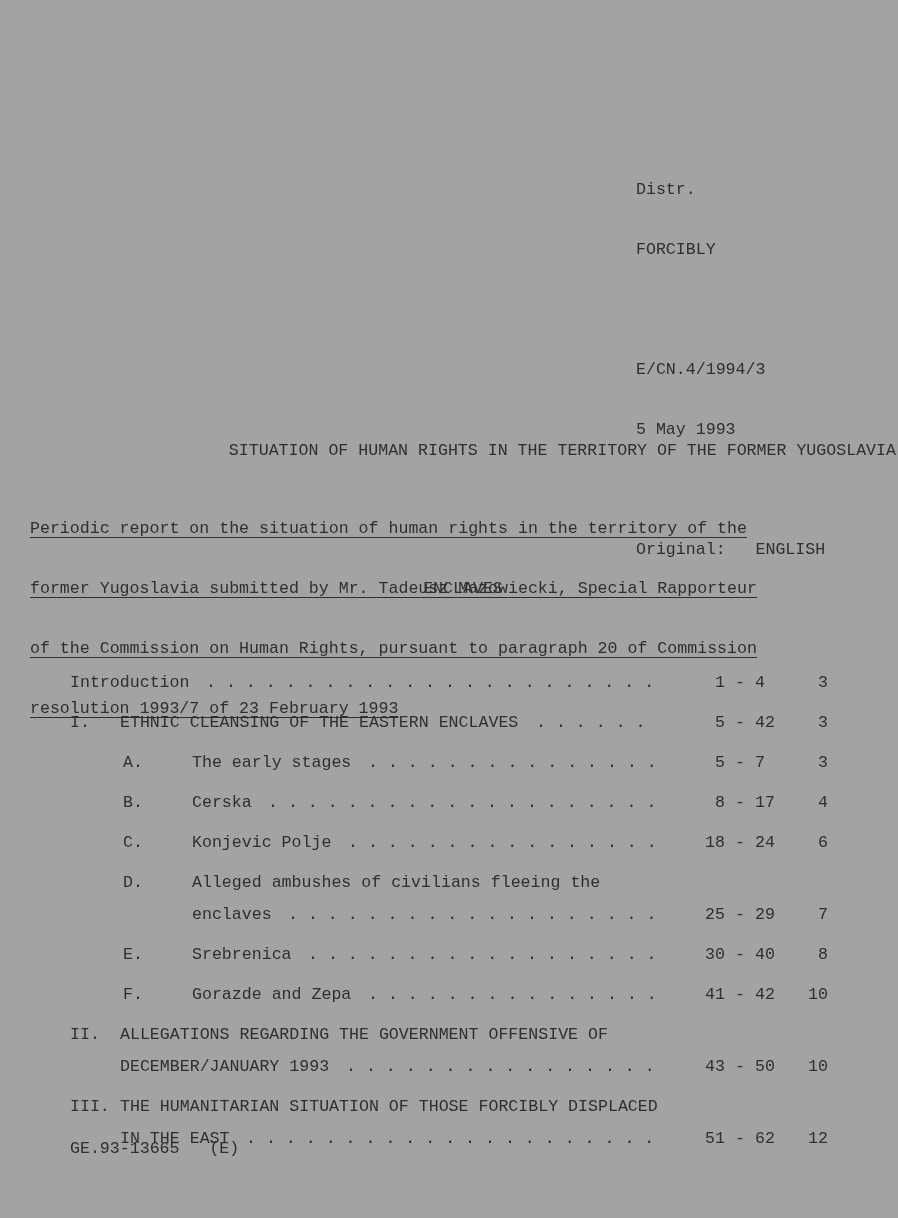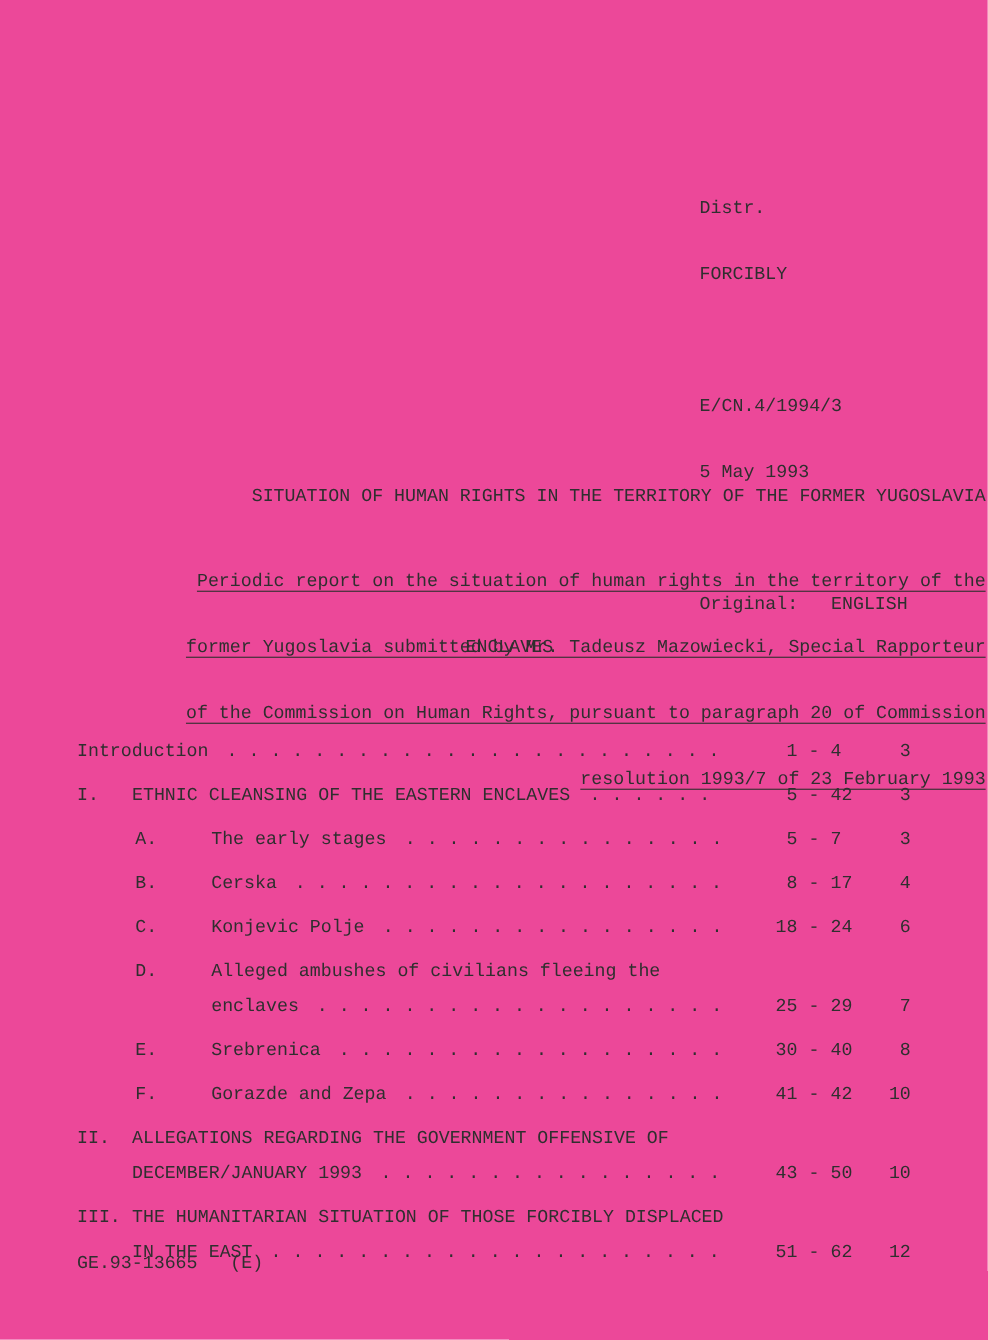--- a/index.html
+++ b/index.html
@@ -1,28 +1,28 @@
 <!DOCTYPE html>
 <html><head>
 <meta charset="utf-8">
 <style>
   html,body{margin:0;padding:0;background:#fdfdfe;}
   .page{
-    position:relative;width:898px;height:1218px;background:#ec4899;overflow:hidden;
+    position:relative;width:898px;height:1218px;background:#a3a3a3;overflow:hidden;
     font-family:"Liberation Mono","DejaVu Sans Mono",monospace;
     font-size:16.6px;line-height:20px;color:#2f2f2f;
   }
   .page *{white-space:pre;}
   .abs{position:absolute;}
   .ul{text-decoration:underline;text-decoration-thickness:1px;text-underline-offset:4px;}
   .masthead{left:636px;top:140px;}
   .spacer{height:20px;}
   .session{left:70px;top:359px;}
   .center-col{left:30px;top:441px;width:866px;text-align:right;}
-  .subtitle{left:30px;top:479px;width:866px;text-align:right;}
+  .subtitle{left:30px;top:479px;width:866px;text-align:left;}
   .contents-head{left:30px;top:579px;width:866px;text-align:center;}
   .toc-header{left:70px;top:621px;width:780px;height:20px;position:absolute;}
   .toc-header .hdr-paras{position:absolute;left:623px;}
   .toc-header .hdr-page{position:absolute;left:737px;}
   .toc{left:70px;top:661px;width:780px;}
   .toc-entry{margin-bottom:20px;}
   .toc-line{position:relative;height:20px;margin-top:12px;}
   .toc-line span{position:absolute;top:0;}
   .pfrom{left:555px;width:100px;text-align:right;}
   .pdash{left:655px;width:30px;text-align:center;}

